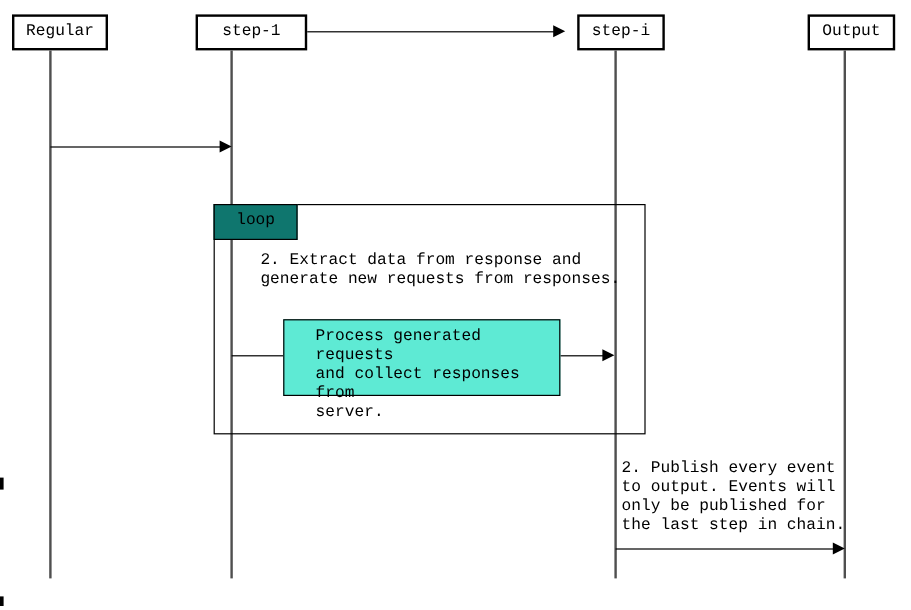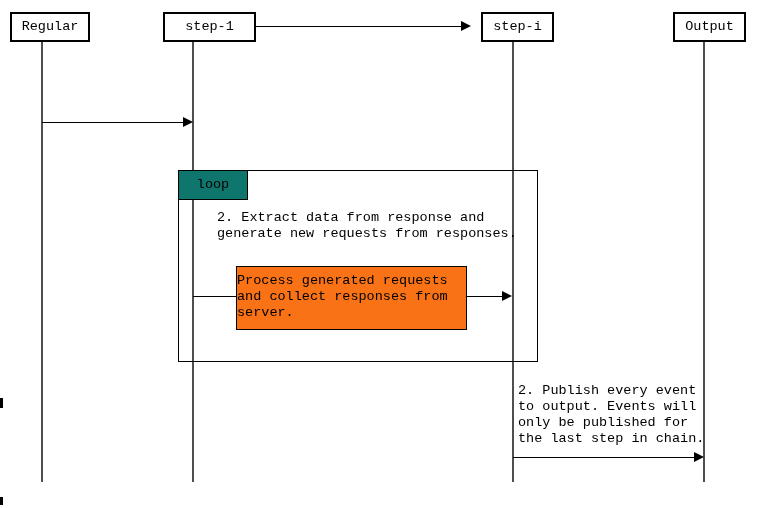--- a/index.html
+++ b/index.html
@@ -68,22 +68,22 @@
   .txt {
     position: absolute;
     white-space: pre-line;
     z-index: 3;
   }
   .pbox-txt { white-space: nowrap; }
   .procbox {
     position: absolute;
     border: 1px solid #000;
     box-sizing: border-box;
-    background: #f97316;
-    padding: 6px 0 0 0;
+    background: #5eead4;
+    padding: 6px 0 0 26px;
     white-space: pre-line;
     z-index: 3;
   }
   .artifact {
     position: absolute;
     background: #000;
     z-index: 4;
   }
 </style>
 </head>

